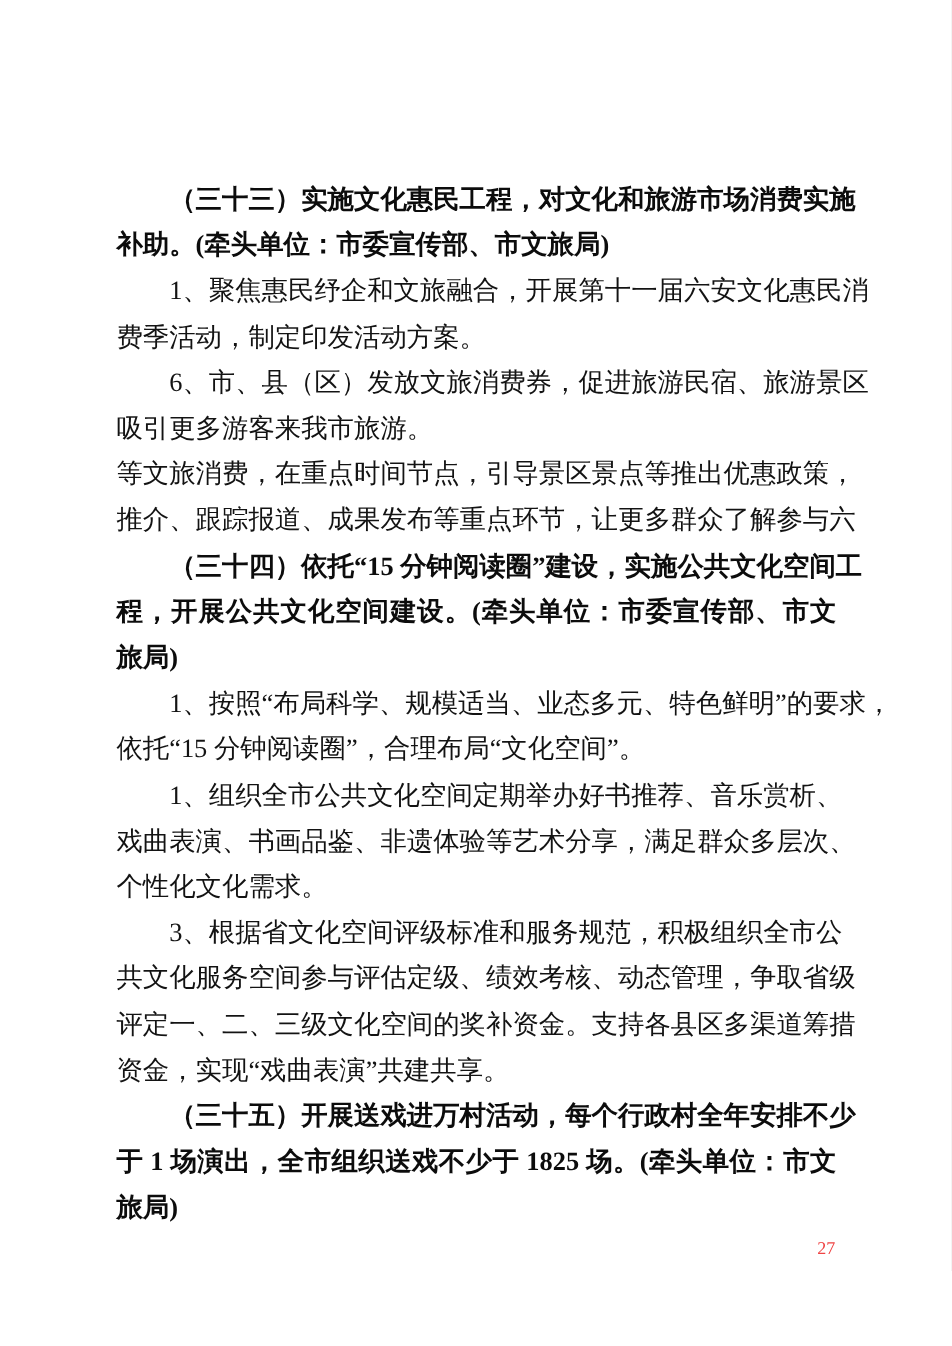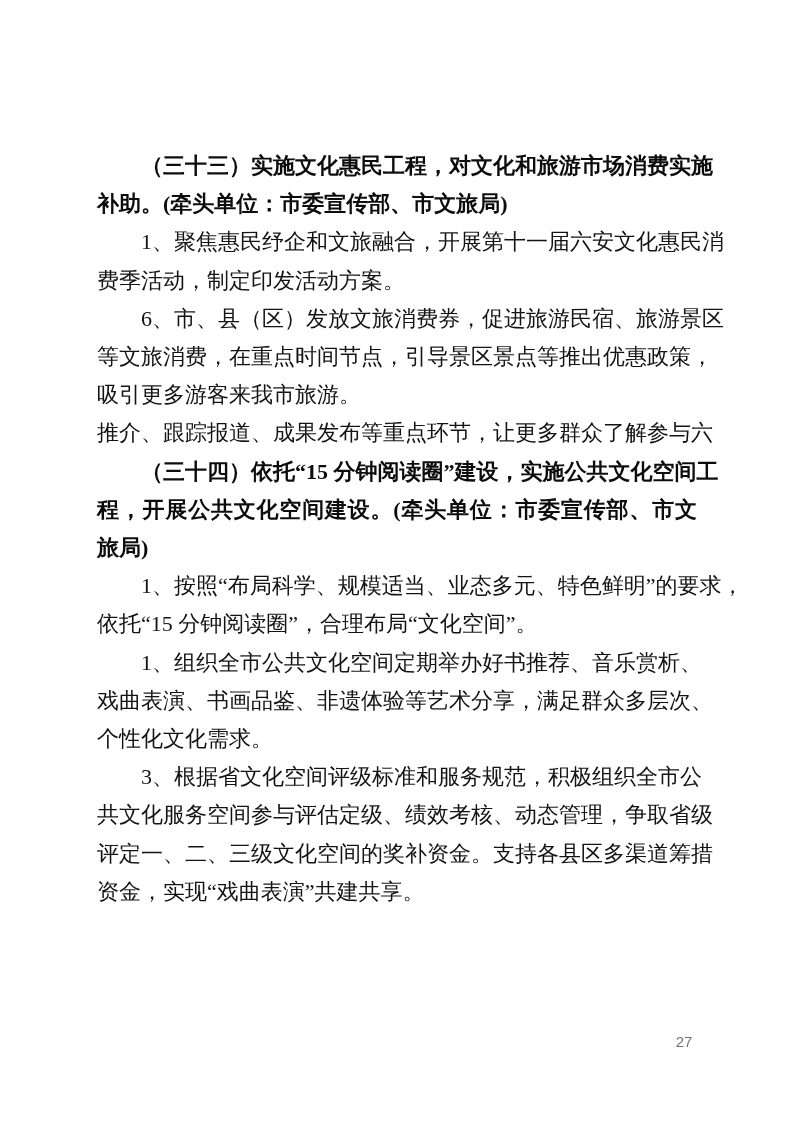--- a/index.html
+++ b/index.html
@@ -40,43 +40,43 @@
     white-space: normal;
   }
   .line.first {
     text-indent: 2em;
   }
   .page-number {
     position: absolute;
     left: 672px;
     top: 1033px;
     width: 24px;
-    text-align: center;
+    text-align: right;
     font-size: 15px;
-    color: #737373;
-    font-family: Liberation Sans, sans-serif;
+    color: #ef4444;
+    font-family: Liberation Serif, serif;
   }
 </style>
 </head>
 <body>
 
 <div class="page">
   <div class="doc-body">
       <div class="para heading">
         <div class="line first">（三十三）实施文化惠民工程，对文化和旅游市场消费实施</div>
         <div class="line end">补助。(牵头单位：市委宣传部、市文旅局)</div>
       </div>
       <div class="para body">
         <div class="line first">1、聚焦惠民纾企和文旅融合，开展第十一届六安文化惠民消</div>
         <div class="line end">费季活动，制定印发活动方案。</div>
       </div>
       <div class="para body">
         <div class="line first">6、市、县（区）发放文旅消费券，促进旅游民宿、旅游景区</div>
+        <div class="line end">吸引更多游客来我市旅游。</div>
         <div class="line">等文旅消费，在重点时间节点，引导景区景点等推出优惠政策，</div>
-        <div class="line end">吸引更多游客来我市旅游。</div>
       </div>
       <div class="para body">
         <div class="line">推介、跟踪报道、成果发布等重点环节，让更多群众了解参与六</div>
       </div>
       <div class="para heading">
         <div class="line first">（三十四）依托“15 分钟阅读圈”建设，实施公共文化空间工</div>
         <div class="line end">程，开展公共文化空间建设。(牵头单位：市委宣传部、市文旅局)</div>
       </div>
       <div class="para body">
         <div class="line first">1、按照“布局科学、规模适当、业态多元、特色鲜明”的要求，</div>
@@ -86,15 +86,19 @@
         <div class="line first">1、组织全市公共文化空间定期举办好书推荐、音乐赏析、</div>
         <div class="line">戏曲表演、书画品鉴、非遗体验等艺术分享，满足群众多层次、</div>
         <div class="line end">个性化文化需求。</div>
       </div>
       <div class="para body">
         <div class="line first">3、根据省文化空间评级标准和服务规范，积极组织全市公</div>
         <div class="line">共文化服务空间参与评估定级、绩效考核、动态管理，争取省级</div>
         <div class="line">评定一、二、三级文化空间的奖补资金。支持各县区多渠道筹措</div>
         <div class="line end">资金，实现“戏曲表演”共建共享。</div>
       </div>
+      <div class="para heading">
+        <div class="line first">（三十五）开展送戏进万村活动，每个行政村全年安排不少</div>
+        <div class="line end">于 1 场演出，全市组织送戏不少于 1825 场。(牵头单位：市文旅局)</div>
+      </div>
     </div>
   <div class="page-number">27</div>
 </div>
 
 </body></html>

